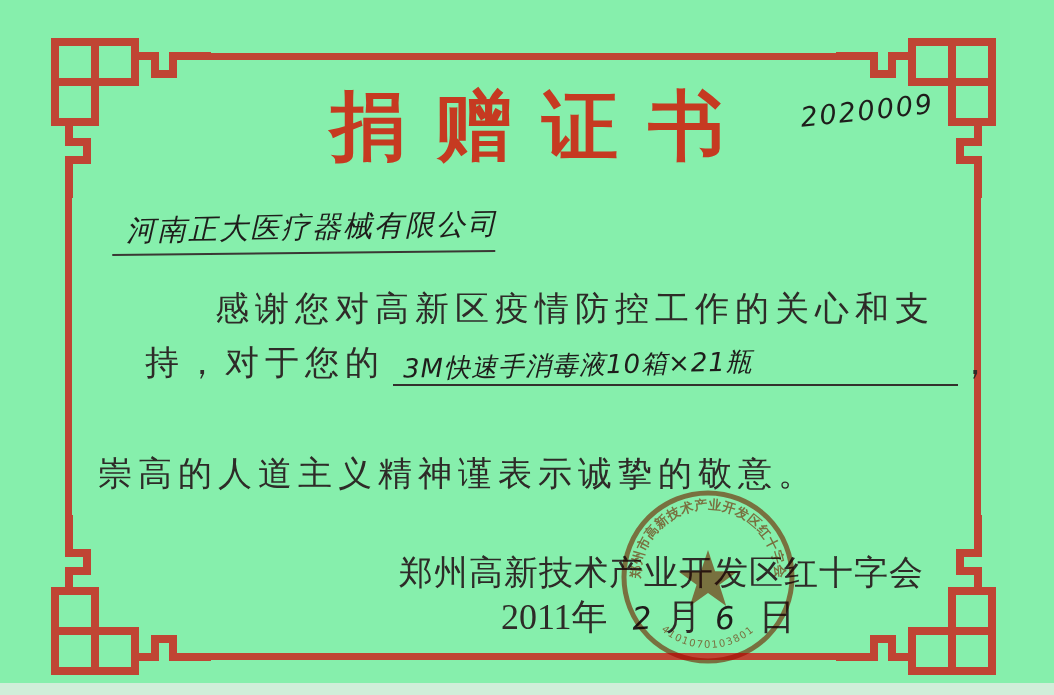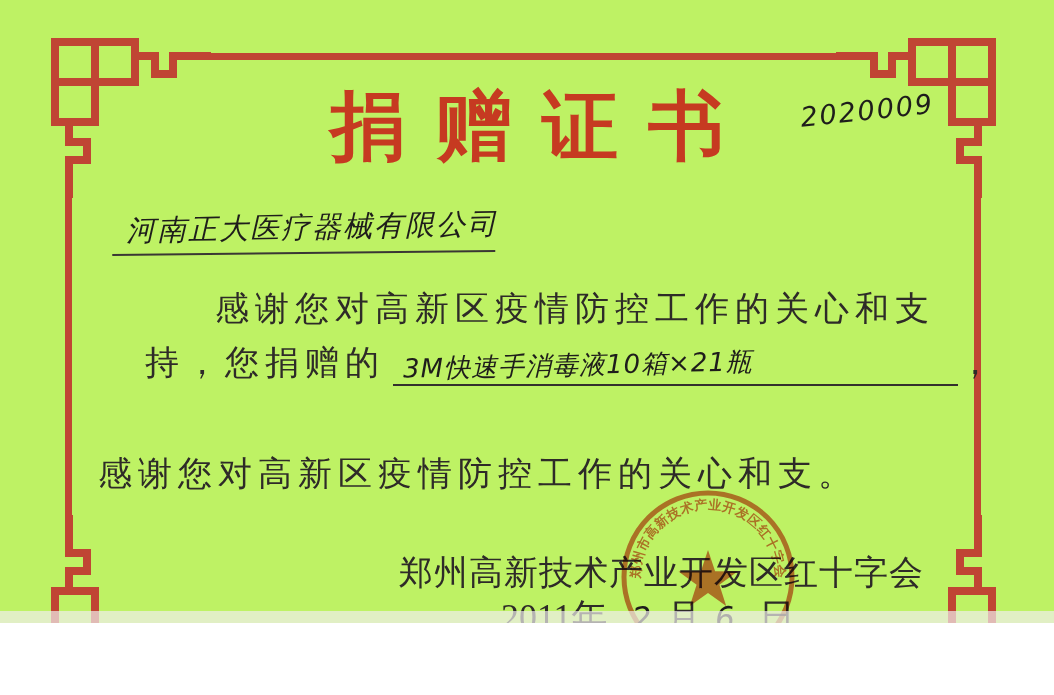--- a/index.html
+++ b/index.html
@@ -1,18 +1,18 @@
 <!DOCTYPE html>
 <html><head>
 <meta charset="utf-8">
 <style>
   html,body{margin:0;padding:0;background:#ffffff;}
   .stage{
-    position:relative;width:1054px;height:623px;overflow:hidden;
-    background:#bef264;
+    position:relative;width:1054px;height:695px;overflow:hidden;
+    background:#86efac;
     font-family:"Liberation Serif","DejaVu Serif",serif;
   }
   
   .border-line{position:absolute;background:#c04534;}
   .line-top{left:209px;top:53px;width:629px;height:7px;}
   .line-bottom{left:209px;top:653px;width:629px;height:7px;}
   .line-left{left:65px;top:196px;width:7px;height:321px;}
   .line-right{left:974px;top:196px;width:7px;height:321px;}
   .corner{position:absolute;width:170px;height:170px;}
   .corner svg{display:block;width:100%;height:100%;}
@@ -147,22 +147,22 @@
   </div>
 
   <div class="title">捐赠证书</div>
   <div class="serial hand">2020009</div>
 
   <div class="recipient-box">
     <span class="recipient-name hand">河南正大医疗器械有限公司</span>
   </div>
 
   <div class="body-line bl1">感谢您对高新区疫情防控工作的关心和支</div>
-  <div class="body-line bl2"><span>持，您捐赠的</span><span class="donation-blank"><span class="donation-text hand">3M快速手消毒液10箱×21瓶</span></span><span>，</span></div>
-  <div class="body-line bl4">感谢您对高新区疫情防控工作的关心和支。</div>
+  <div class="body-line bl2"><span>持，对于您的</span><span class="donation-blank"><span class="donation-text hand">3M快速手消毒液10箱×21瓶</span></span><span>，</span></div>
+  <div class="body-line bl4">崇高的人道主义精神谨表示诚挚的敬意。</div>
 
   <div class="issuer">郑州高新技术产业开发区红十字会</div>
   <div class="date-line">
     <span>2011</span><span>年</span><span class="gap-m"></span><span class="hand hand-date">2</span><span class="gap-s"></span><span>月</span><span class="gap-s"></span><span class="hand hand-date">6</span><span class="gap-m"></span><span>日</span>
   </div>
 
   <svg class="seal" viewBox="0 0 190 190">
     <defs>
       <path id="sealTopArc" d="M 27 95 A 68 68 0 0 1 163 95"></path>
       <path id="sealBottomArc" d="M 24 95 A 71 71 0 0 0 166 95"></path>

